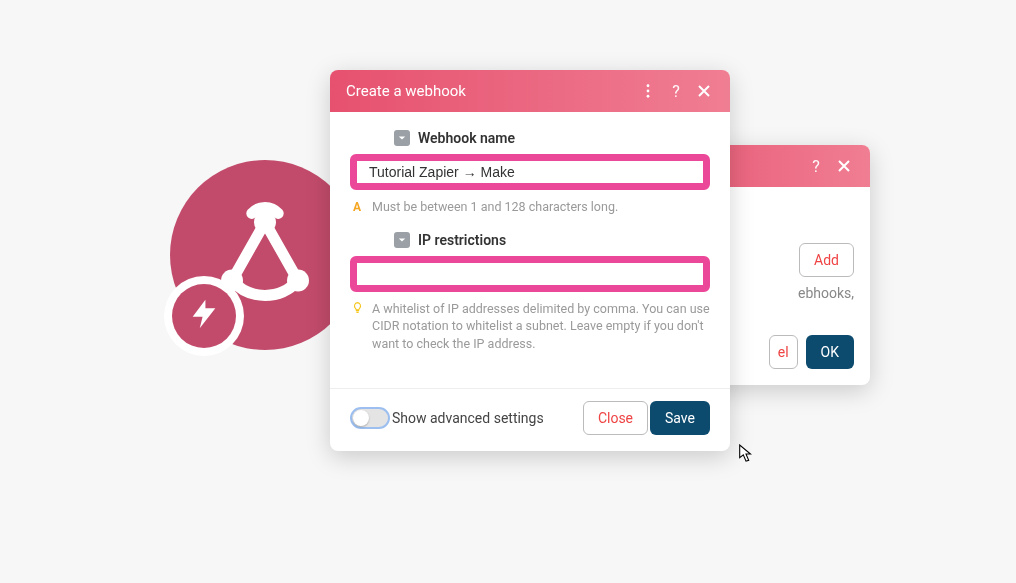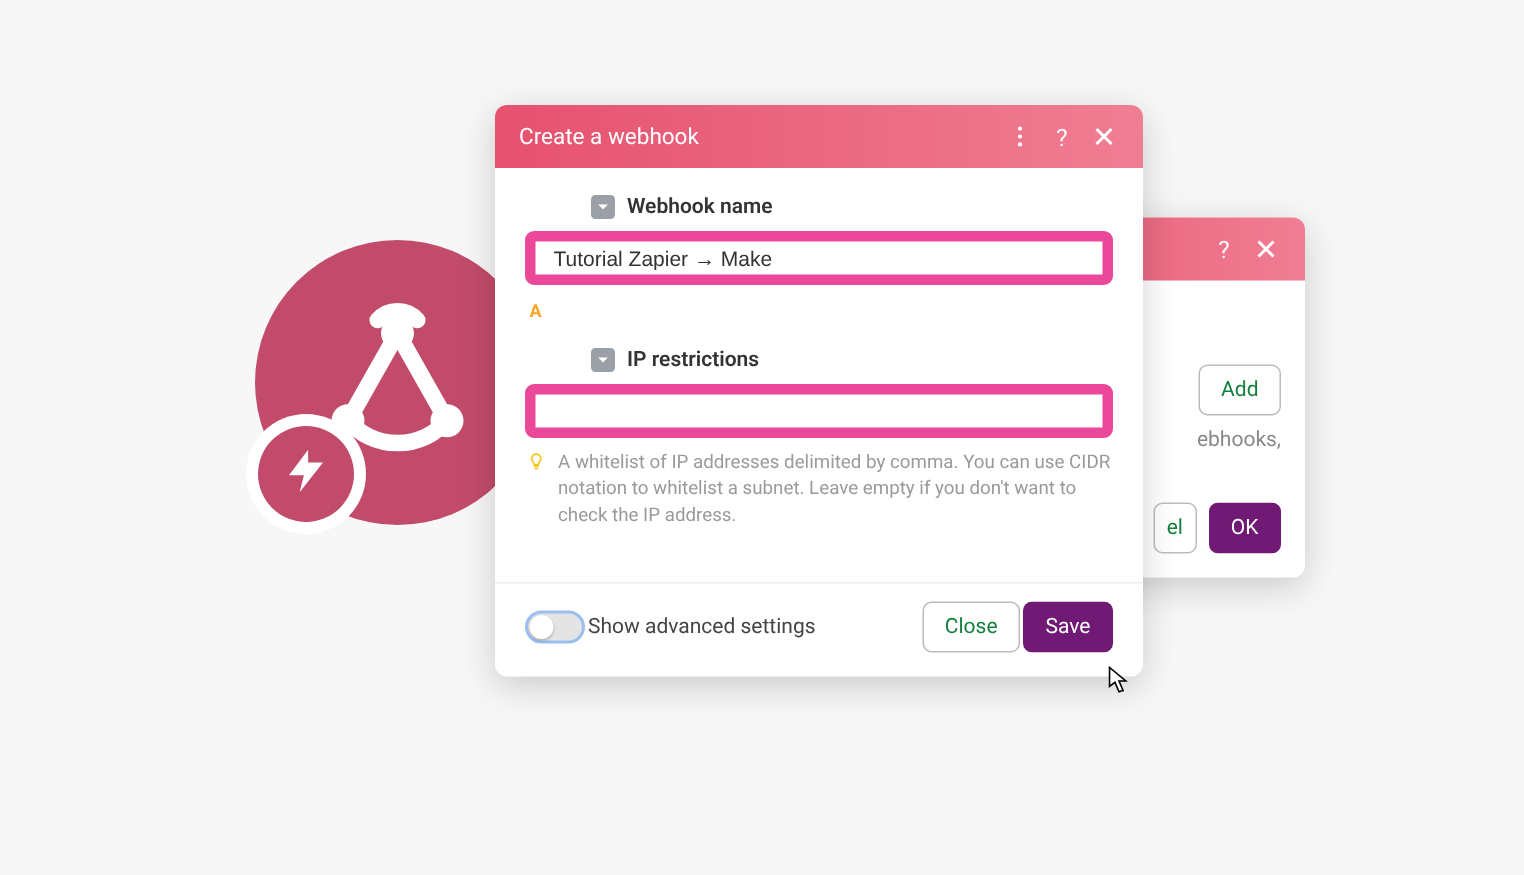--- a/index.html
+++ b/index.html
@@ -124,21 +124,21 @@
       display: flex;
       justify-content: flex-end;
       gap: 8px;
       margin-top: auto;
     }
 
     
     .dialog-front {
       left: 330px;
       top: 70px;
-      width: 432px;
+      width: 400px;
     }
     .dialog-front .body {
       padding: 18px 20px 14px 20px;
     }
     .field-group { margin-bottom: 16px; }
     .field-label-row {
       display: flex;
       align-items: center;
       gap: 8px;
       margin-bottom: 8px;
@@ -227,24 +227,24 @@
       font-size: 14px;
       display: inline-flex;
       align-items: center;
       justify-content: center;
       cursor: pointer;
       border: 1px solid transparent;
     }
     .btn-outline {
       background: #fff;
       border-color: #bbb;
-      color: #15803d;
+      color: #ef4444;
     }
     .btn-primary {
-      background: #701a75;
+      background: #0c4a6e;
       color: #fff;
       position: relative;
     }
     .btn-blurred {
       filter: blur(0.3px);
     }
     .back-text {
       color:#888;
       font-size:14px;
       text-align:right;
@@ -335,20 +335,21 @@
         <span class="collapse-badge">
           <svg viewBox="0 0 10 10" fill="#fff">
               <path d="M1 3 L5 7 L9 3 Z"></path>
             </svg>
         </span>
         <span class="field-label">Webhook name</span>
       </div>
       <input class="text-input" type="text" value="Tutorial Zapier → Make" style="">
       <div class="help-row">
         <span class="hicon orange">A</span>
+        <span>Must be between 1 and 128 characters long.</span>
       </div>
     </div>
 
     <div class="field-group">
       <div class="field-label-row">
         <span class="collapse-badge">
           <svg viewBox="0 0 10 10" fill="#fff">
               <path d="M1 3 L5 7 L9 3 Z"></path>
             </svg>
         </span>

